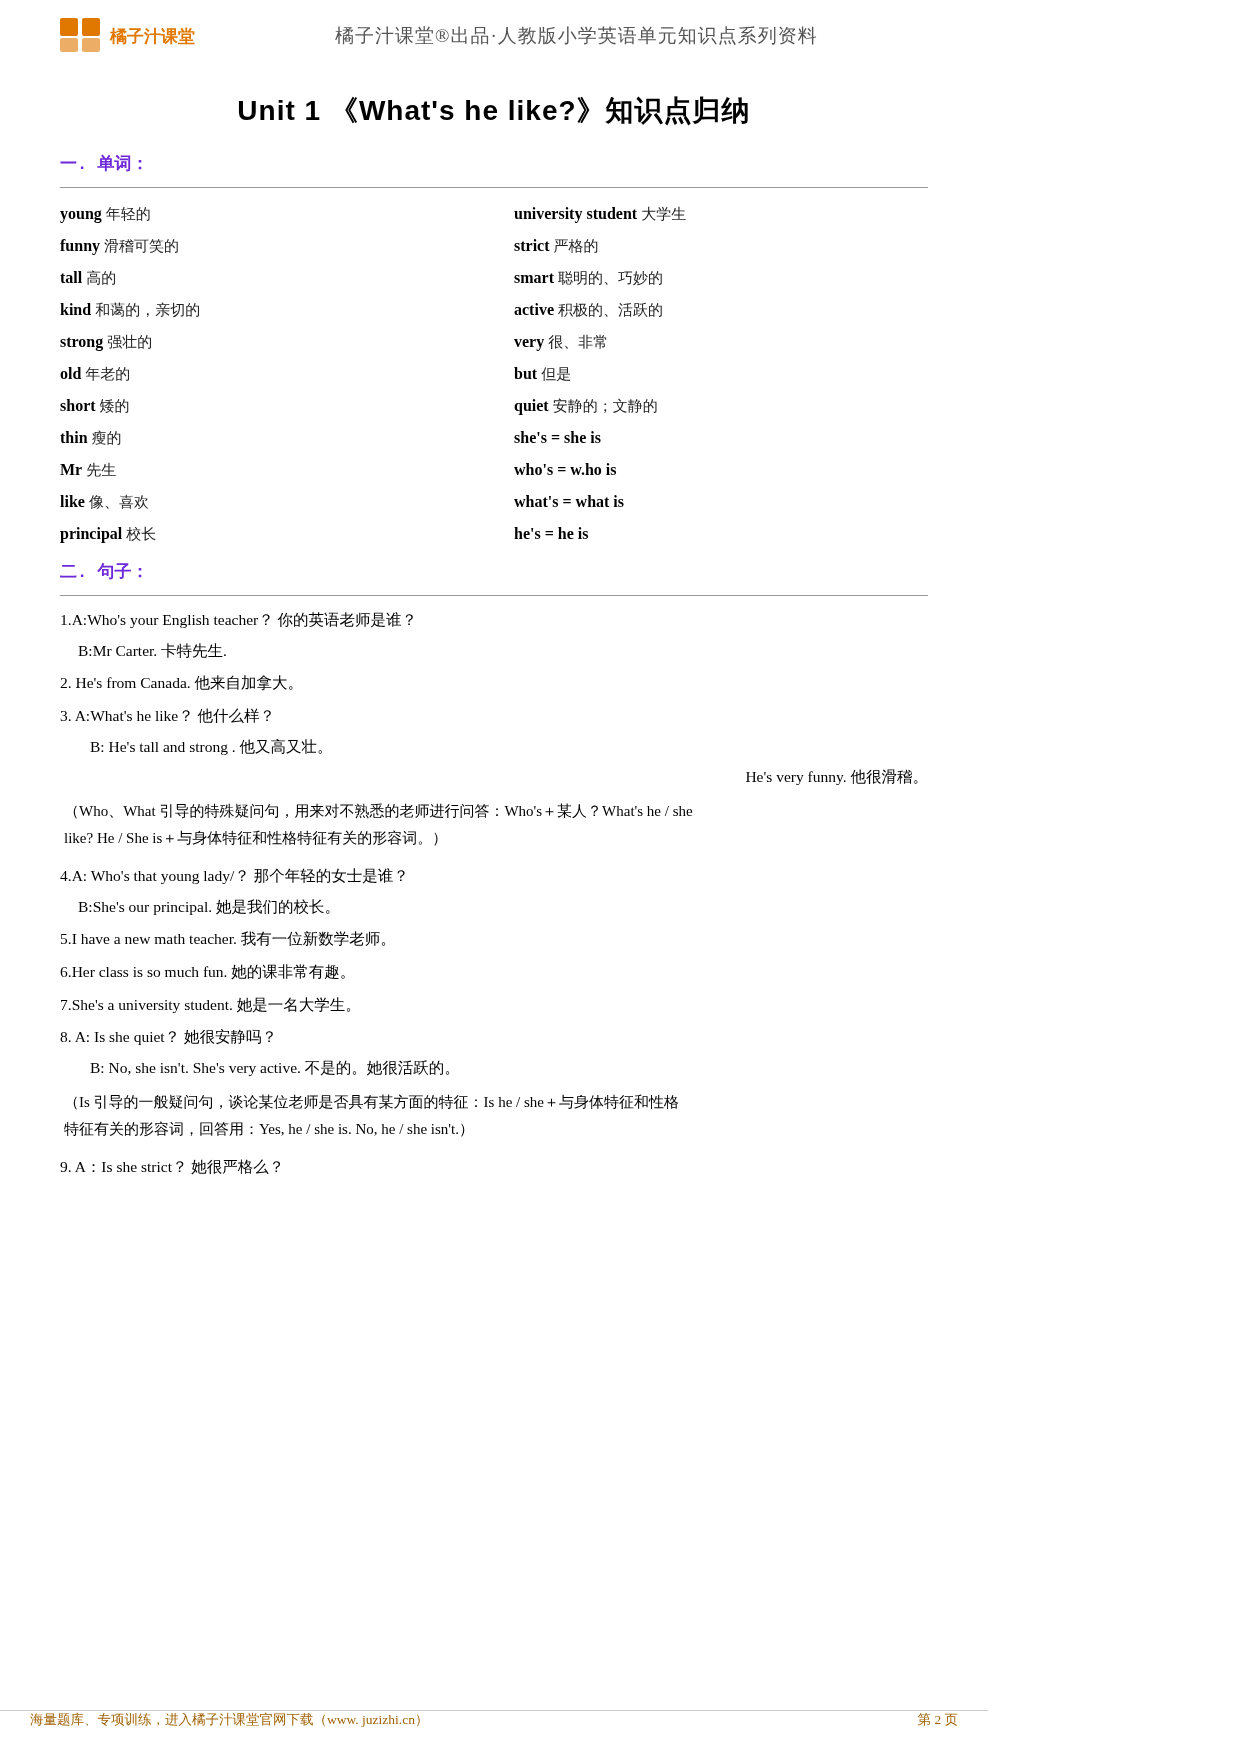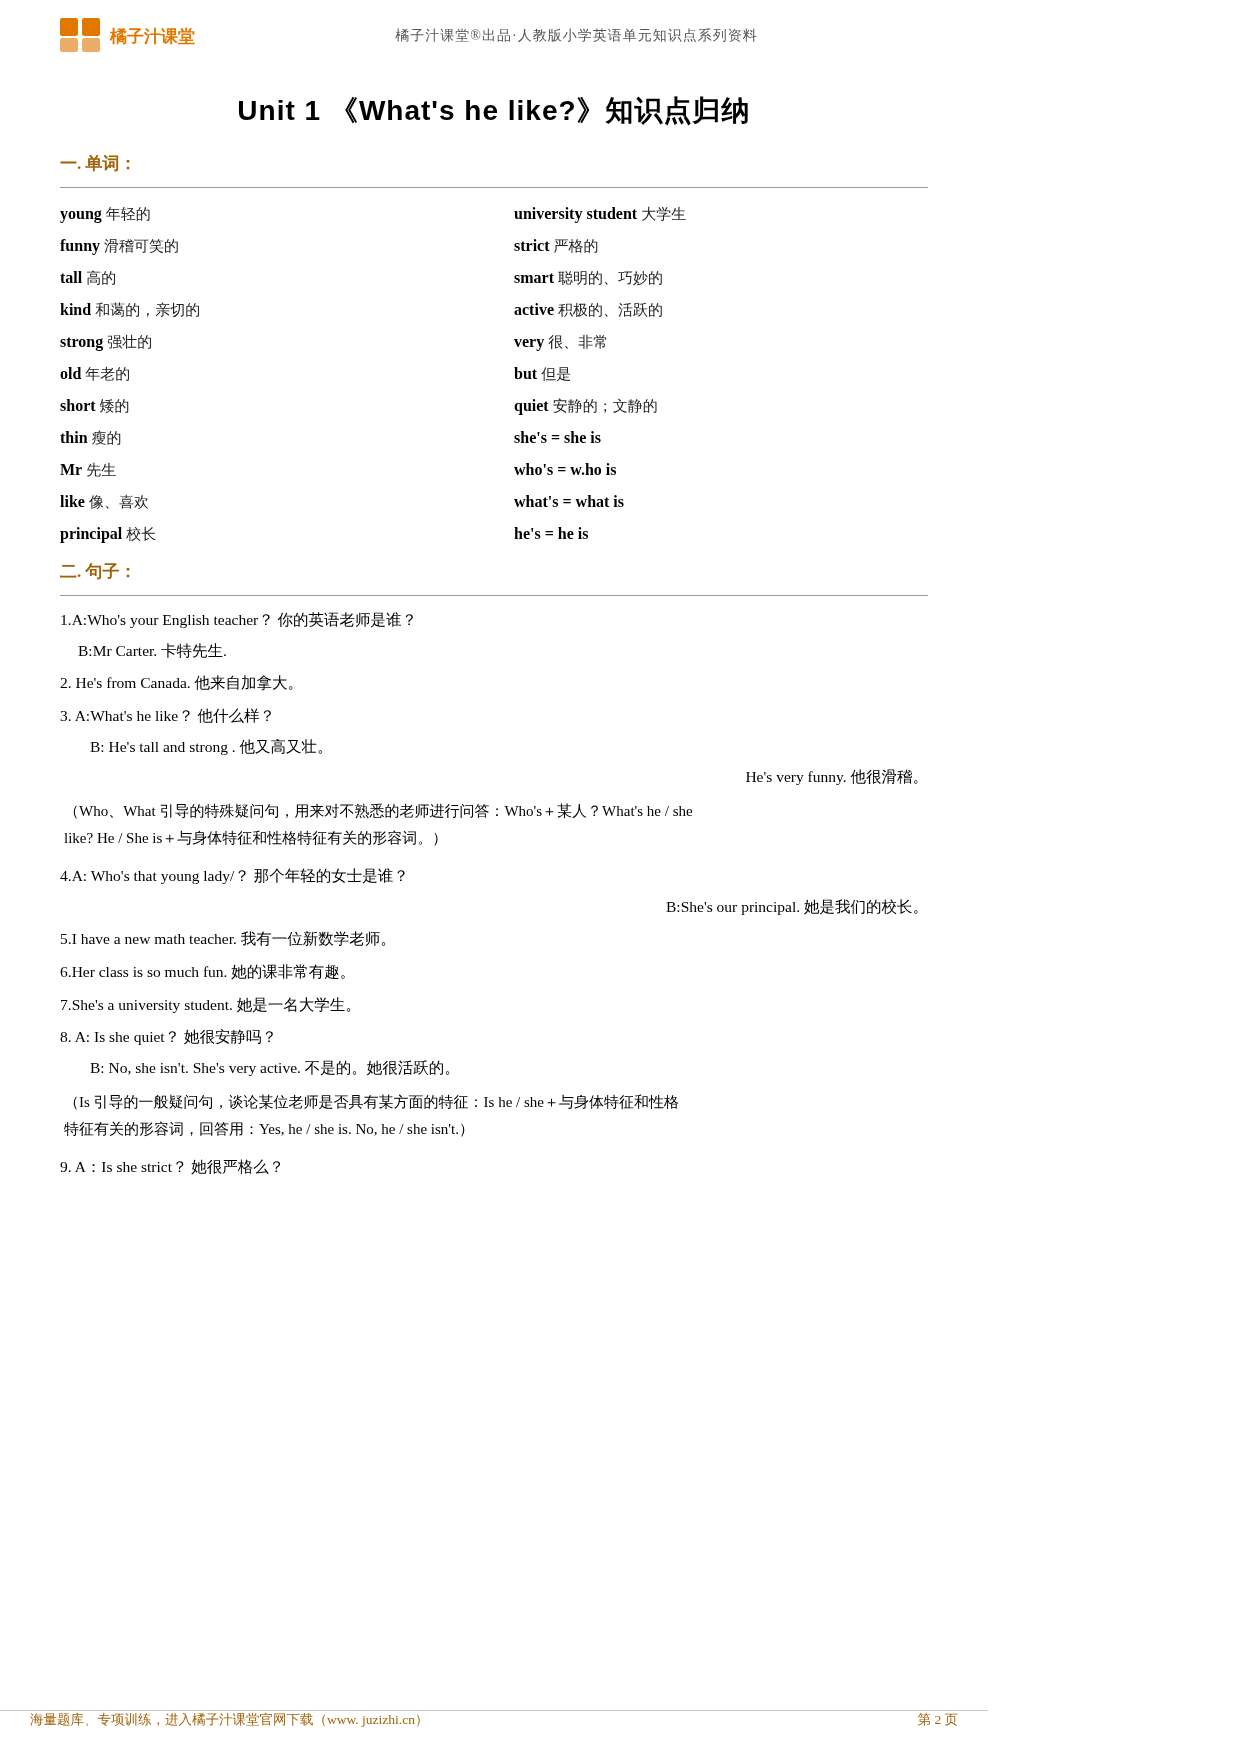--- a/index.html
+++ b/index.html
@@ -35,21 +35,21 @@
       height: 36px;
       margin-right: 8px;
     }
     .logo-text {
       font-size: 17px;
       font-weight: bold;
       color: #e07800;
       font-family: "SimHei", "黑体", sans-serif;
     }
     .header-subtitle {
-      font-size: 14px;
+      font-size: 19px;
       color: #555;
       flex: 1;
       text-align: center;
       letter-spacing: 1px;
     }
 
     
     .main-title {
       text-align: center;
       font-size: 28px;
@@ -57,23 +57,23 @@
       margin: 28px 0 22px 0;
       font-family: "SimHei", "黑体", sans-serif;
       color: #000;
       letter-spacing: 1px;
     }
 
     
     .section-heading {
       font-size: 17px;
       font-weight: bold;
-      color: #a16207;
+      color: #6d28d9;
       margin: 10px 0 12px 0;
-      font-family: Liberation Serif, serif;
+      font-family: Liberation Mono, monospace;
     }
 
     
     .vocab-grid {
       display: grid;
       grid-template-columns: 1fr 1fr;
       column-gap: 40px;
       row-gap: 0px;
       margin-bottom: 8px;
     }
@@ -216,21 +216,21 @@
     </div>
 
     <div class="note-box" style="margin-top:6px;">
       （Who、What 引导的特殊疑问句，用来对不熟悉的老师进行问答：Who's＋某人？What's he / she<br>
       like? He / She is＋与身体特征和性格特征有关的形容词。）
     </div>
 
     <div class="sentence-item">
       4.A: Who's that young lady/？  那个年轻的女士是谁？
     </div>
-    <div class="sentence-item" style="padding-left:18px;text-align:right;">
+    <div class="sentence-item" style="padding-left:18px;">
       B:She's our principal.  她是我们的校长。
     </div>
 
     <div class="sentence-item" style="margin-top:4px;">
       5.I have a new math teacher.  我有一位新数学老师。
     </div>
 
     <div class="sentence-item" style="margin-top:4px;">
       6.Her class is so much  fun.    她的课非常有趣。
     </div>

